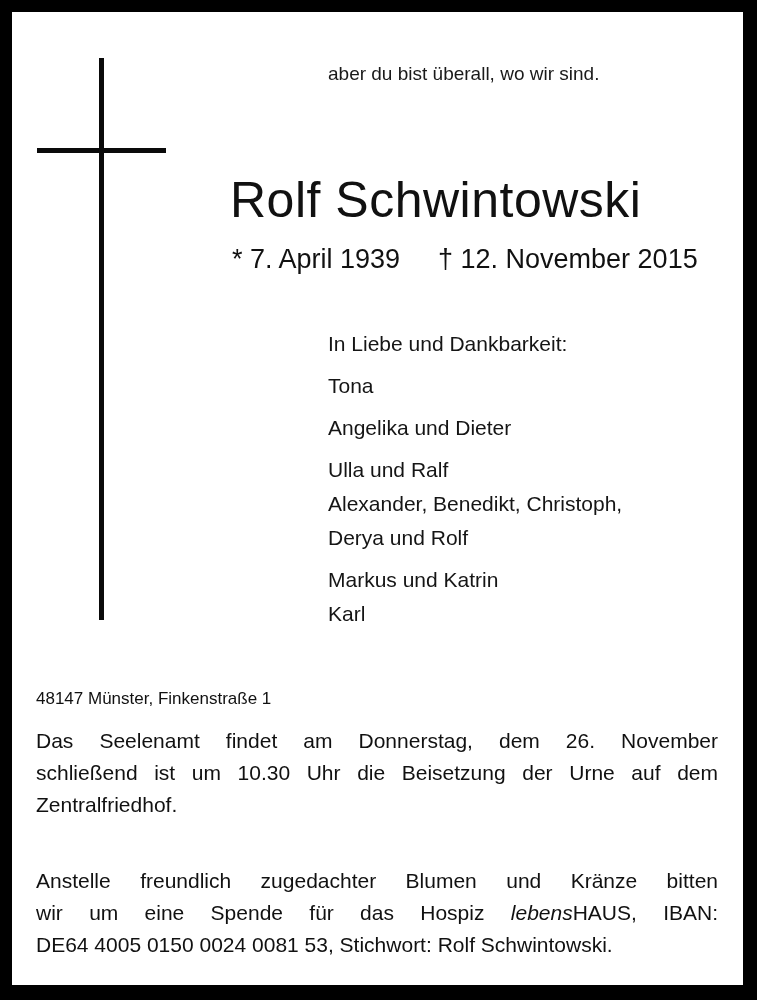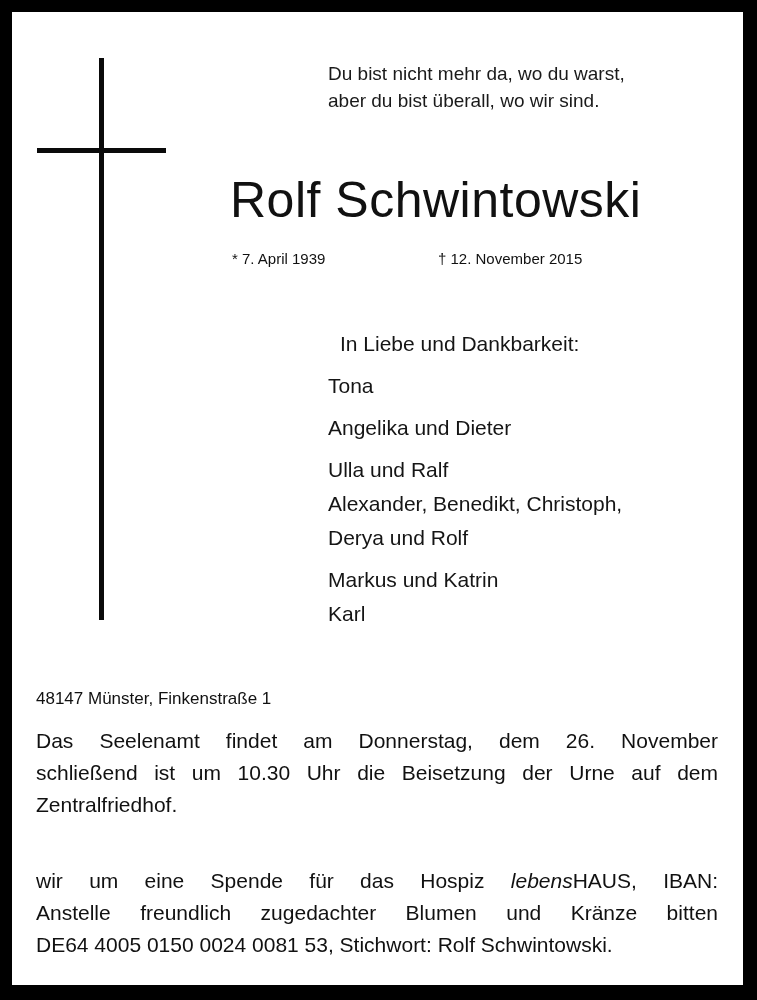--- a/index.html
+++ b/index.html
@@ -55,42 +55,41 @@
       font-size: 50px;
       line-height: 60px;
       color: #111111;
       white-space: nowrap;
       letter-spacing: 0.5px;
     }
     .dates {
       position: absolute;
       left: 220px;
       top: 232px;
-      font-size: 15px;
+      font-size: 27px;
       line-height: 30px;
       white-space: nowrap;
     }
     .dates .death {
       position: absolute;
       left: 206px;
       top: 0;
     }
     .mourners {
       position: absolute;
       left: 316px;
       top: 317px;
       font-size: 21px;
       color: #151515;
     }
     .mourners .intro {
       line-height: 30px;
       height: 30px;
       margin-bottom: 10px;
       white-space: nowrap;
-      margin-left: 12px;
     }
     .mourners .group {
       margin-bottom: 8px;
     }
     .mourners .line {
       line-height: 34px;
       height: 34px;
       white-space: nowrap;
     }
     .address {
@@ -125,21 +124,20 @@
   </style>
 </head>
 <body>
 
 <div class="frame">
 
   <div class="cross-v"></div>
   <div class="cross-h"></div>
 
   <div class="quote">
-    <div>Du bist nicht mehr da, wo du warst,</div>
     <div>aber du bist überall, wo wir sind.</div>
   </div>
 
   <div class="name">Rolf Schwintowski</div>
 
   <div class="dates">
     <span class="birth">* 7. April 1939</span>
     <span class="death">† 12. November 2015</span>
   </div>
 
@@ -168,18 +166,18 @@
 
   <div class="address">48147 Münster, Finkenstraße 1</div>
 
   <div class="para para1">
     <span class="pline">Das Seelenamt findet am Donnerstag, dem 26. November</span>
     <span class="pline">schließend ist um 10.30 Uhr die Beisetzung der Urne auf dem</span>
     <span class="pline last">Zentralfriedhof.</span>
   </div>
 
   <div class="para para2">
+    <span class="pline">Anstelle freundlich zugedachter Blumen und Kränze bitten</span>
     <span class="pline"><span>wir um eine Spende für das Hospiz </span><span class="ital">lebens</span><span>HAUS, IBAN:</span></span>
-    <span class="pline">Anstelle freundlich zugedachter Blumen und Kränze bitten</span>
     <span class="pline last">DE64 4005 0150 0024 0081 53, Stichwort: Rolf Schwintowski.</span>
   </div>
 
 </div>
 
 </body></html>

